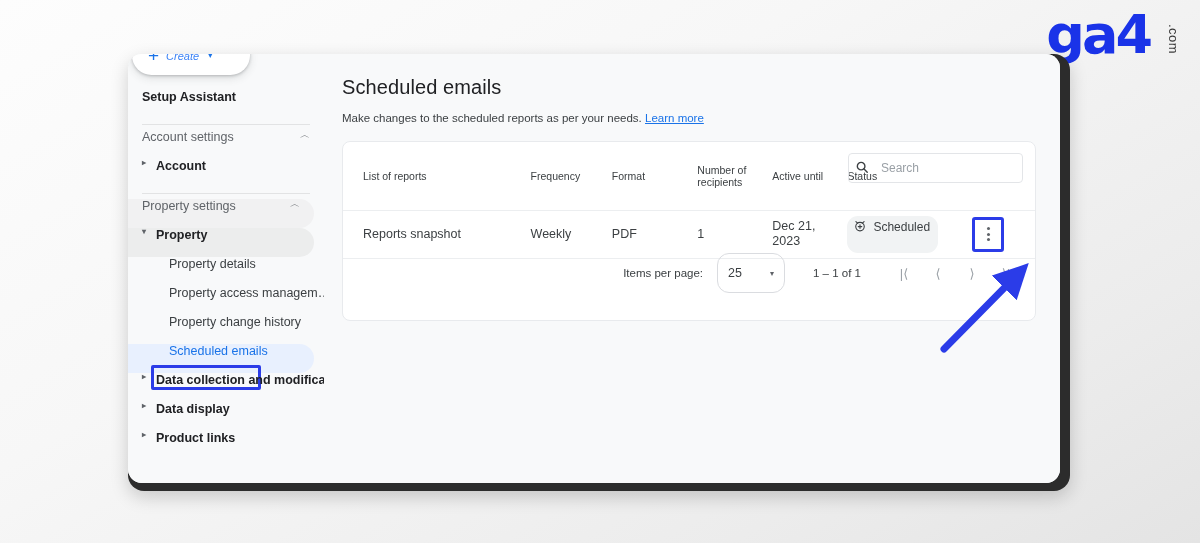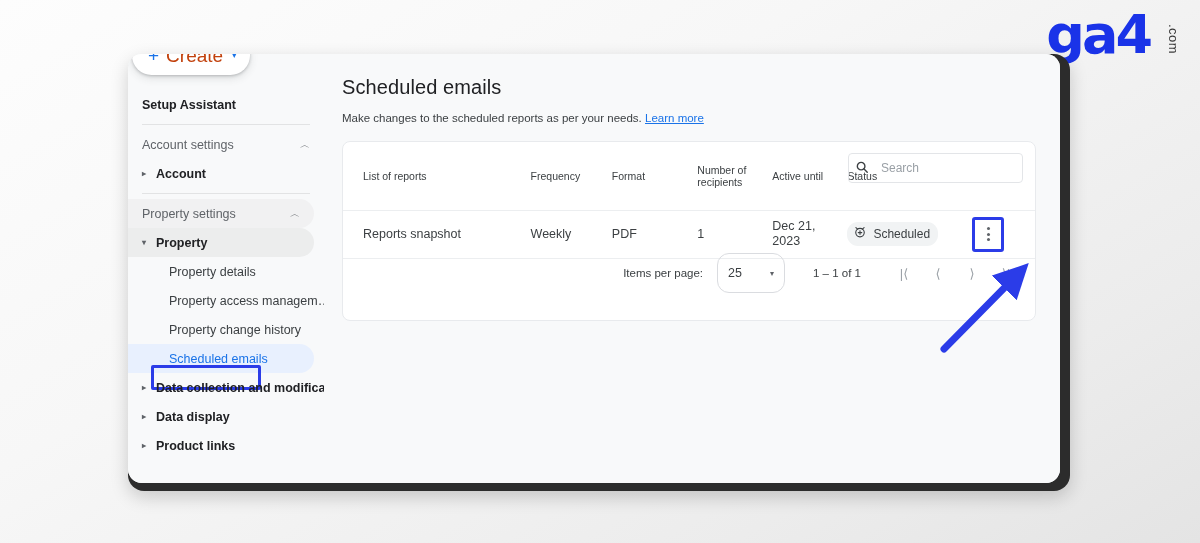--- a/index.html
+++ b/index.html
@@ -62,21 +62,20 @@
     width: 196px;
     flex: 0 0 196px;
     background: #f8f9fa;
     padding-top: 36px;
     position: relative;
     font-size: 12.5px;
   }
   .nav-row {
     height: 29px;
     display: flex;
-    align-items: center;
     padding-left: 14px;
     color: #3c4043;
     position: relative;
     white-space: nowrap;
   }
   .nav-row .arrow {
     width: 14px; flex: 0 0 14px;
     font-size: 8px; color: #5f6368;
     line-height: 1;
   }
@@ -115,21 +114,21 @@
     left: 4px; top: -18px;
     width: 118px; height: 39px;
     background: #ffffff;
     border-radius: 20px;
     box-shadow: 0 1px 3px rgba(60,64,67,0.28), 0 3px 8px rgba(60,64,67,0.15);
     display: flex; align-items: center;
     gap: 7px; padding-left: 16px;
     z-index: 5;
   }
   #create-btn .plus { color: #1a73e8; font-size: 19px; line-height: 1; font-weight: 400; }
-  #create-btn .lbl { color: #c2410c; font-size: 19px; }
+  #create-btn .lbl { color: #3b82f6; font-size: 11px; font-style: italic; }
   #create-btn .dd { color: #1a73e8; font-size: 8px; margin-left: 2px; }
 
   
   #nav-annot {
     position: absolute;
     left: 23px; top: 21px;
     width: 110px; height: 25px;
     border: 3px solid #2b3ce8;
     border-radius: 2px;
     pointer-events: none;
@@ -227,21 +226,21 @@
   .c5 { width: 72px; }
   .c6 { width: 120px; }
   .c7 { width: 60px; }
 
   .status-chip {
     display: inline-flex;
     align-items: center;
     gap: 6px;
     background: #f1f3f4;
     border-radius: 11px;
-    padding: 3px 8px 3px 6px;
+    padding: 3px 8px 16px 6px;
     font-size: 12px;
     color: #3c4043;
   }
   .kebab {
     display: inline-flex; flex-direction: column;
     gap: 2.5px; align-items: center;
     padding: 2px;
   }
   .kebab i { width: 3px; height: 3px; background: #5f6368; border-radius: 50%; display: block; }
   #kebab-annot {

